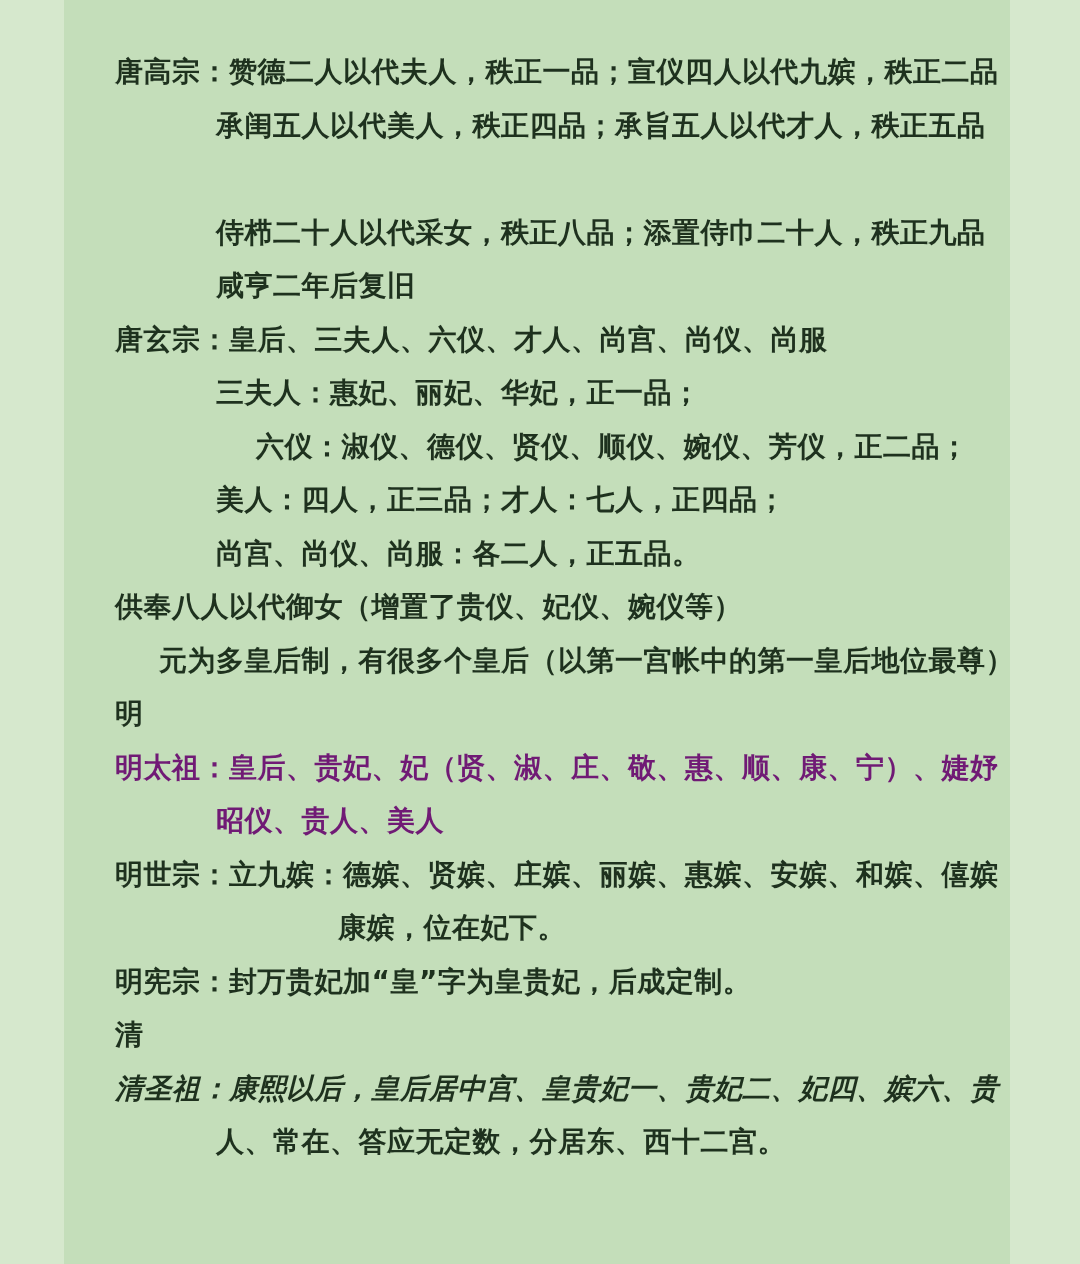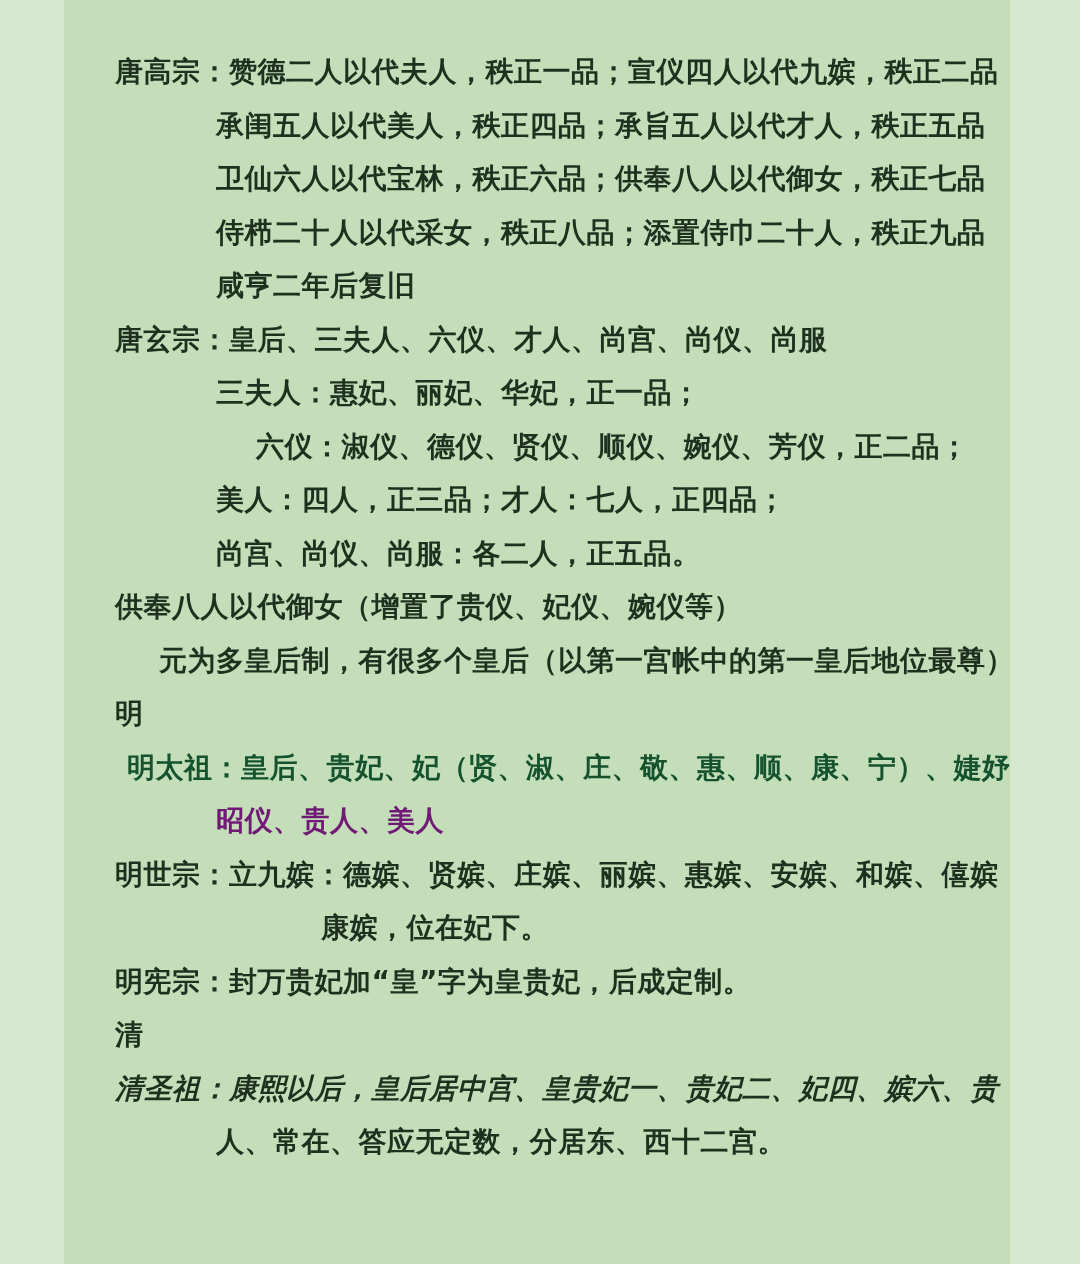--- a/index.html
+++ b/index.html
@@ -35,41 +35,40 @@
     font-size: 28px;
     font-weight: 700;
     line-height: 46px;
     height: 46px;
     color: #1e311e;
     letter-spacing: 0.5px;
     font-family: "DejaVu Sans", sans-serif;
   }
   .indent-0 { left: 115px; }
   .indent-1 { left: 216px; }
-  .indent-2 { left: 321px; }
+  .indent-2 { left: 338px; }
 </style>
 </head>
 <body style="background: rgb(214, 232, 205);">
 
 <div class="content-panel" style="background: rgb(196, 222, 186);"></div>
 <div class="text-layer" id="text-layer">
     <div class="text-line indent-0" style="top: 49px; color: rgb(30, 49, 30);">唐高宗：赞德二人以代夫人，秩正一品；宣仪四人以代九嫔，秩正二品</div>
     <div class="text-line indent-1" style="top: 102.5px; color: rgb(30, 49, 30);">承闺五人以代美人，秩正四品；承旨五人以代才人，秩正五品</div>
-    <div class="text-line indent-1" style="top: 156px; color: rgb(30, 49, 30);">卫仙六人以代宝林，秩正六品；供奉八人以代御女，秩正七品</div>
     <div class="text-line indent-1" style="top: 209.5px; color: rgb(30, 49, 30);">侍栉二十人以代采女，秩正八品；添置侍巾二十人，秩正九品</div>
     <div class="text-line indent-1" style="top: 263px; color: rgb(30, 49, 30);">咸亨二年后复旧</div>
     <div class="text-line indent-0" style="top: 316.5px; color: rgb(30, 49, 30);">唐玄宗：皇后、三夫人、六仪、才人、尚宫、尚仪、尚服</div>
     <div class="text-line indent-1" style="top: 370px; color: rgb(30, 49, 30);">三夫人：惠妃、丽妃、华妃，正一品；</div>
     <div class="text-line indent-1" style="top: 423.5px; color: rgb(30, 49, 30); margin-left: 40px;">六仪：淑仪、德仪、贤仪、顺仪、婉仪、芳仪，正二品；</div>
     <div class="text-line indent-1" style="top: 477px; color: rgb(30, 49, 30);">美人：四人，正三品；才人：七人，正四品；</div>
     <div class="text-line indent-1" style="top: 530.5px; color: rgb(30, 49, 30);">尚宫、尚仪、尚服：各二人，正五品。</div>
     <div class="text-line indent-0" style="top: 584px; color: rgb(30, 49, 30);">供奉八人以代御女（增置了贵仪、妃仪、婉仪等）</div>
     <div class="text-line indent-0" style="top: 637.5px; color: rgb(30, 49, 30); margin-left: 44px;">元为多皇后制，有很多个皇后（以第一宫帐中的第一皇后地位最尊）</div>
     <div class="text-line indent-0" style="top: 691px; color: rgb(30, 49, 30);">明</div>
-    <div class="text-line indent-0" style="top: 744.5px; color: #14532d; margin-left: 12px;">明太祖：皇后、贵妃、妃（贤、淑、庄、敬、惠、顺、康、宁）、婕妤</div>
+    <div class="text-line indent-0" style="top: 744.5px; color: #701a75;">明太祖：皇后、贵妃、妃（贤、淑、庄、敬、惠、顺、康、宁）、婕妤</div>
     <div class="text-line indent-1" style="top: 798px; color: #701a75;">昭仪、贵人、美人</div>
     <div class="text-line indent-0" style="top: 851.5px; color: rgb(30, 49, 30);">明世宗：立九嫔：德嫔、贤嫔、庄嫔、丽嫔、惠嫔、安嫔、和嫔、僖嫔</div>
     <div class="text-line indent-2" style="top: 905px; color: rgb(30, 49, 30);">康嫔，位在妃下。</div>
     <div class="text-line indent-0" style="top: 958.5px; color: rgb(30, 49, 30);">明宪宗：封万贵妃加“皇”字为皇贵妃，后成定制。</div>
     <div class="text-line indent-0" style="top: 1012px; color: rgb(30, 49, 30);">清</div>
     <div class="text-line indent-0" style="top: 1065.5px; color: rgb(30, 49, 30); font-style: italic;">清圣祖：康熙以后，皇后居中宫、皇贵妃一、贵妃二、妃四、嫔六、贵</div>
     <div class="text-line indent-1" style="top: 1119px; color: rgb(30, 49, 30);">人、常在、答应无定数，分居东、西十二宫。</div>
   </div>
 
 </body></html>

